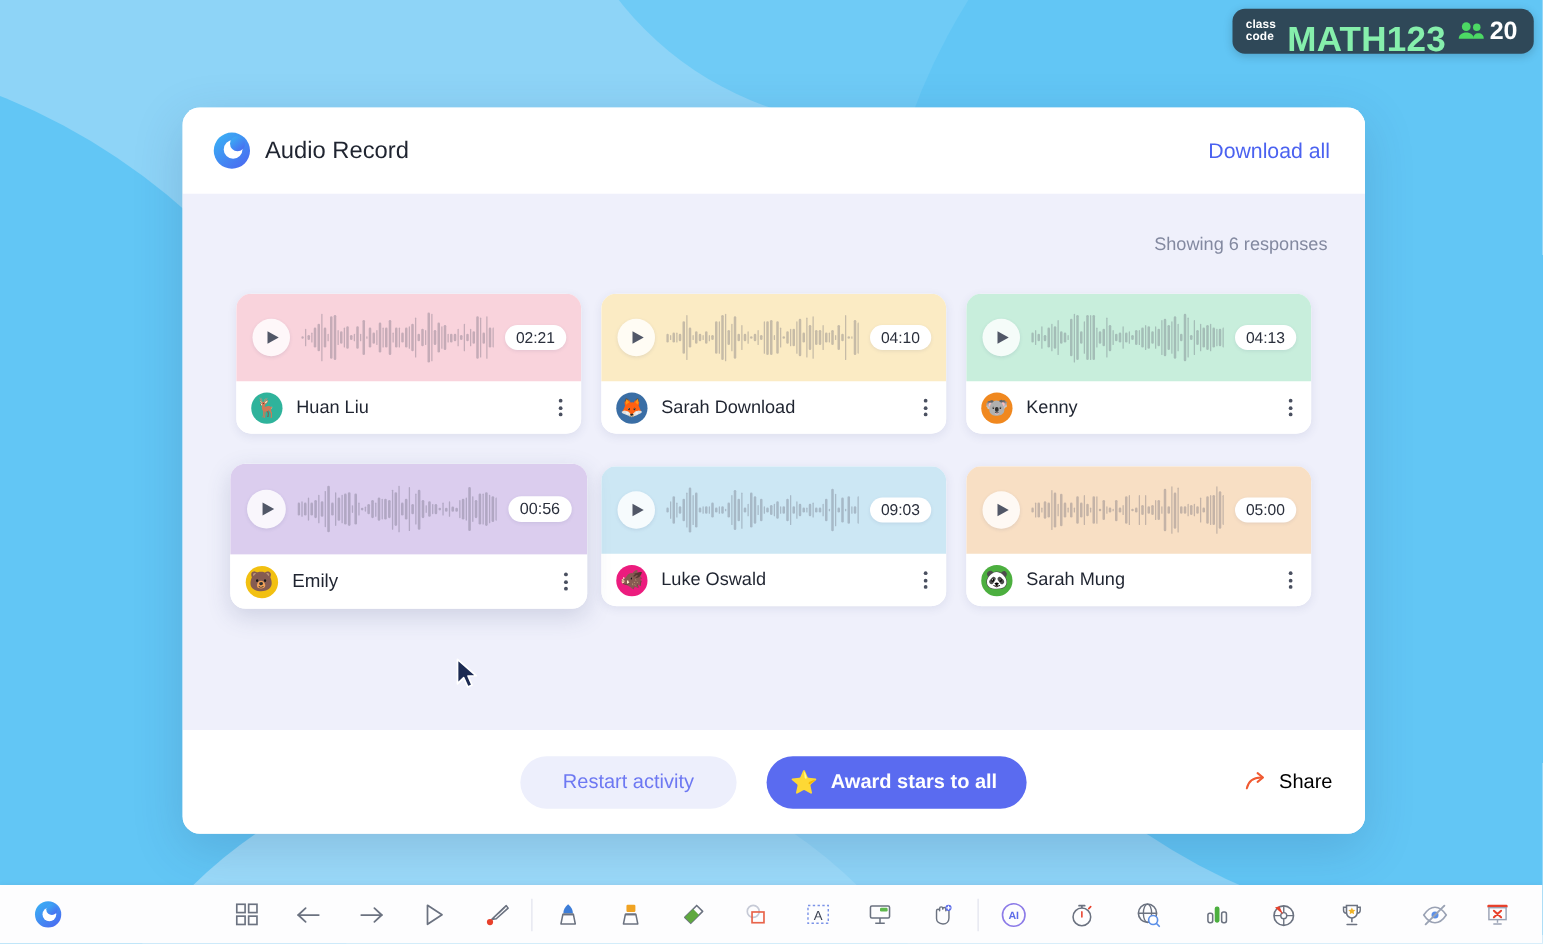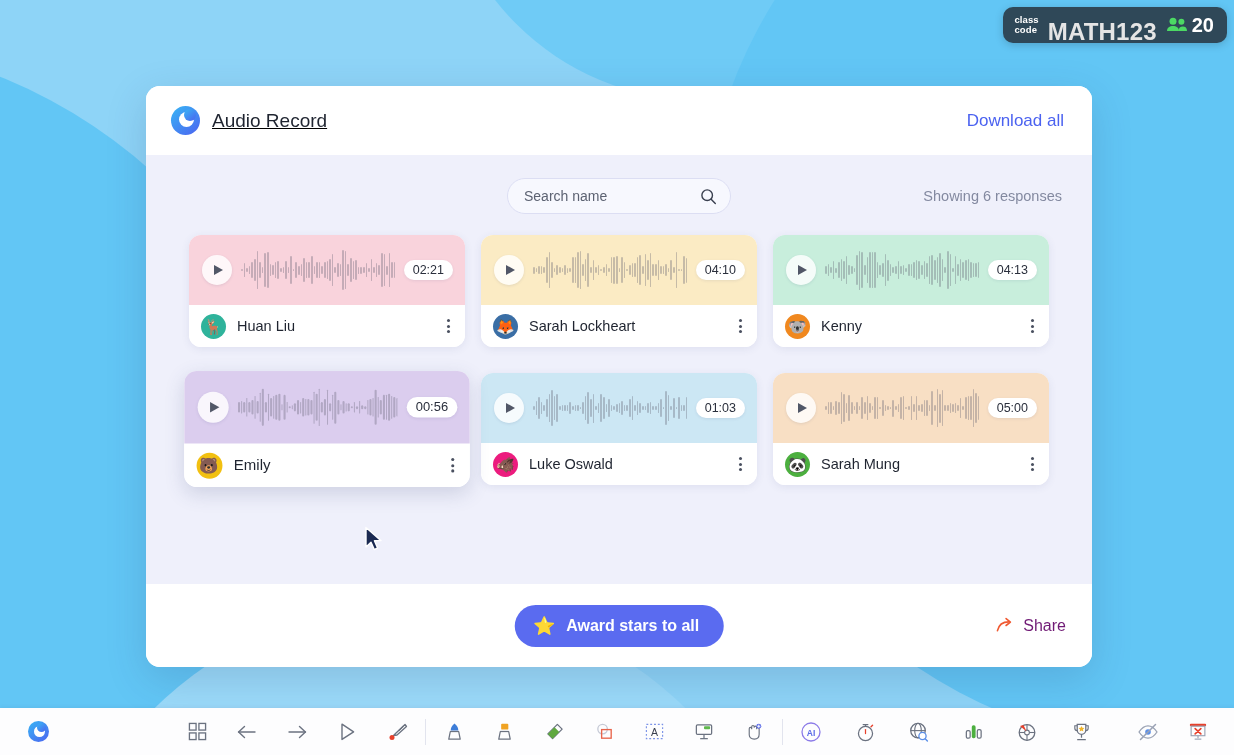--- a/index.html
+++ b/index.html
@@ -34,21 +34,21 @@
     border-radius: 10px;
     padding: 0 13px 0 11px;
     z-index: 40;
     box-shadow: 0 2px 8px rgba(0,0,0,.18);
   }
   .cc-label {
     font-size: 9.5px; line-height: 10.5px; color: #FFFFFF;
     font-weight: 700; text-align: left; letter-spacing: .1px;
   }
   .cc-code {
-    font-size: 24px; color: #e5e5e5; font-weight: 700; letter-spacing: .2px; margin-top: 13px;
+    font-size: 28px; color: #86efac; font-weight: 700; letter-spacing: .2px; margin-top: 13px;
   }
   .cc-people { display: flex; align-items: center; gap: 4px; }
   .cc-count { font-size: 20px; color: #FFFFFF; font-weight: 700; }
 
   
   .modal {
     position: absolute;
     left: 146px; top: 86px;
     width: 946px; height: 581px;
     background: #FFFFFF;
@@ -60,21 +60,21 @@
   }
 
   
   .modal-header {
     height: 69px; flex: none;
     background: #FFFFFF;
     display: flex; align-items: center;
     padding: 0 28px 0 25px;
     position: relative;
   }
-  .brand { display: flex; align-items: center; gap: 12px; text-decoration: underline; }
+  .brand { display: flex; align-items: center; gap: 12px; }
   .logo-c {
     width: 29px; height: 29px; border-radius: 50%;
     background: linear-gradient(140deg, #38B6F5 0%, #4C63F0 100%);
     position: relative; flex: none;
   }
   .logo-c::before {
     content: ""; position: absolute;
     left: 7.5px; top: 6px; width: 15px; height: 15px;
     border-radius: 50%;
     background: #fff;
@@ -243,21 +243,21 @@
     background: #5A6BF0; color: #FFFFFF;
     border-radius: 22px; border: none;
     height: 42px; padding: 0 24px 0 19px;
     font-size: 16px; font-family: inherit; font-weight: 600;
     display: flex; align-items: center; gap: 10px;
   }
   .btn-award .star { font-size: 18px; }
   .share-btn {
     margin-left: auto;
     display: flex; align-items: center; gap: 8px;
-    color: #701a75; font-size: 16px;
+    color: #000000; font-size: 16px;
   }
 
   
   .taskbar {
     position: absolute; left: 0; bottom: 0;
     width: 1234px; height: 47px;
     background: #FDFDFE;
     display: flex; align-items: center;
     z-index: 30;
     box-shadow: 0 -1px 4px rgba(60,70,110,.08);
@@ -314,27 +314,20 @@
       <div class="app-title">Audio Record</div>
     </div>
 
 
     <div class="download-all">Download all</div>
   </div>
 
   <div class="modal-body">
 
     <div class="toolbar-row">
-      <div class="search-box">
-        <span class="ph">Search name</span>
-        <svg width="17" height="17" viewBox="0 0 18 18">
-          <circle cx="7.6" cy="7.6" r="5.6" fill="none" stroke="#3A4050" stroke-width="1.5"></circle>
-          <line x1="11.8" y1="11.8" x2="16.2" y2="16.4" stroke="#3A4050" stroke-width="1.5" stroke-linecap="round"></line>
-        </svg>
-      </div>
       <div class="showing">Showing 6 responses</div>
     </div>
 
     <div class="cards-grid">
         <div class="card">
           <div class="wave-area" style="background: rgb(249, 211, 220);">
             <div class="play-btn">
               <div class="play-tri"></div>
             </div>
             <div class="wave">
@@ -475,21 +468,21 @@
               <i style="height: 36.8px;"></i>
               <i style="height: 2px;"></i>
               <i style="height: 2.4px;"></i>
               <i style="height: 27.6px;"></i>
               <i style="height: 25px;"></i>
             </div>
             <div class="duration">04:10</div>
           </div>
           <div class="card-foot">
             <div class="avatar" style="background: rgb(58, 110, 165);">🦊</div>
-            <div class="stu-name">Sarah Lockheart</div>
+            <div class="stu-name">Sarah Download</div>
             <div class="kebab">
               <span></span>
               <span></span>
               <span></span>
             </div>
           </div>
         </div>
         <div class="card">
           <div class="wave-area" style="background: rgb(200, 238, 220);">
             <div class="play-btn">
@@ -708,21 +701,21 @@
               <i style="height: 33.4px;"></i>
               <i style="height: 25.5px;"></i>
               <i style="height: 4px;"></i>
               <i style="height: 20.4px;"></i>
               <i style="height: 2.2px;"></i>
               <i style="height: 21.4px;"></i>
               <i style="height: 6.2px;"></i>
               <i style="height: 5.8px;"></i>
               <i style="height: 22px;"></i>
             </div>
-            <div class="duration">01:03</div>
+            <div class="duration">09:03</div>
           </div>
           <div class="card-foot">
             <div class="avatar" style="background: rgb(236, 28, 126);">🐗</div>
             <div class="stu-name">Luke Oswald</div>
             <div class="kebab">
               <span></span>
               <span></span>
               <span></span>
             </div>
           </div>
@@ -808,20 +801,21 @@
         </div>
       </div>
 
     <svg class="cursor" viewBox="0 0 20 26">
       <path d="M2 1.5 L2 21 L7 16.2 L10.3 23.6 L13.6 22 L10.4 14.8 L17 14.6 Z" fill="#1B2A52" stroke="#FFFFFF" stroke-width="1.4" stroke-linejoin="round"></path>
     </svg>
   </div>
 
   <div class="modal-footer">
     <div class="footer-center">
+      <button class="btn-restart">Restart activity</button>
       <button class="btn-award">
         <span class="star">⭐</span>
         <span>Award stars to all</span>
       </button>
     </div>
     <div class="share-btn">
       <svg width="19" height="17" viewBox="0 0 20 18">
         <path d="M1.5 14.5 C3 7.5 8.5 5.2 13.5 5.2" fill="none" stroke="#F05A32" stroke-width="1.7" stroke-linecap="round"></path>
         <path d="M10.6 1.6 L15.2 5.3 L10.6 9" fill="none" stroke="#F05A32" stroke-width="1.7" stroke-linecap="round" stroke-linejoin="round"></path>
       </svg>

